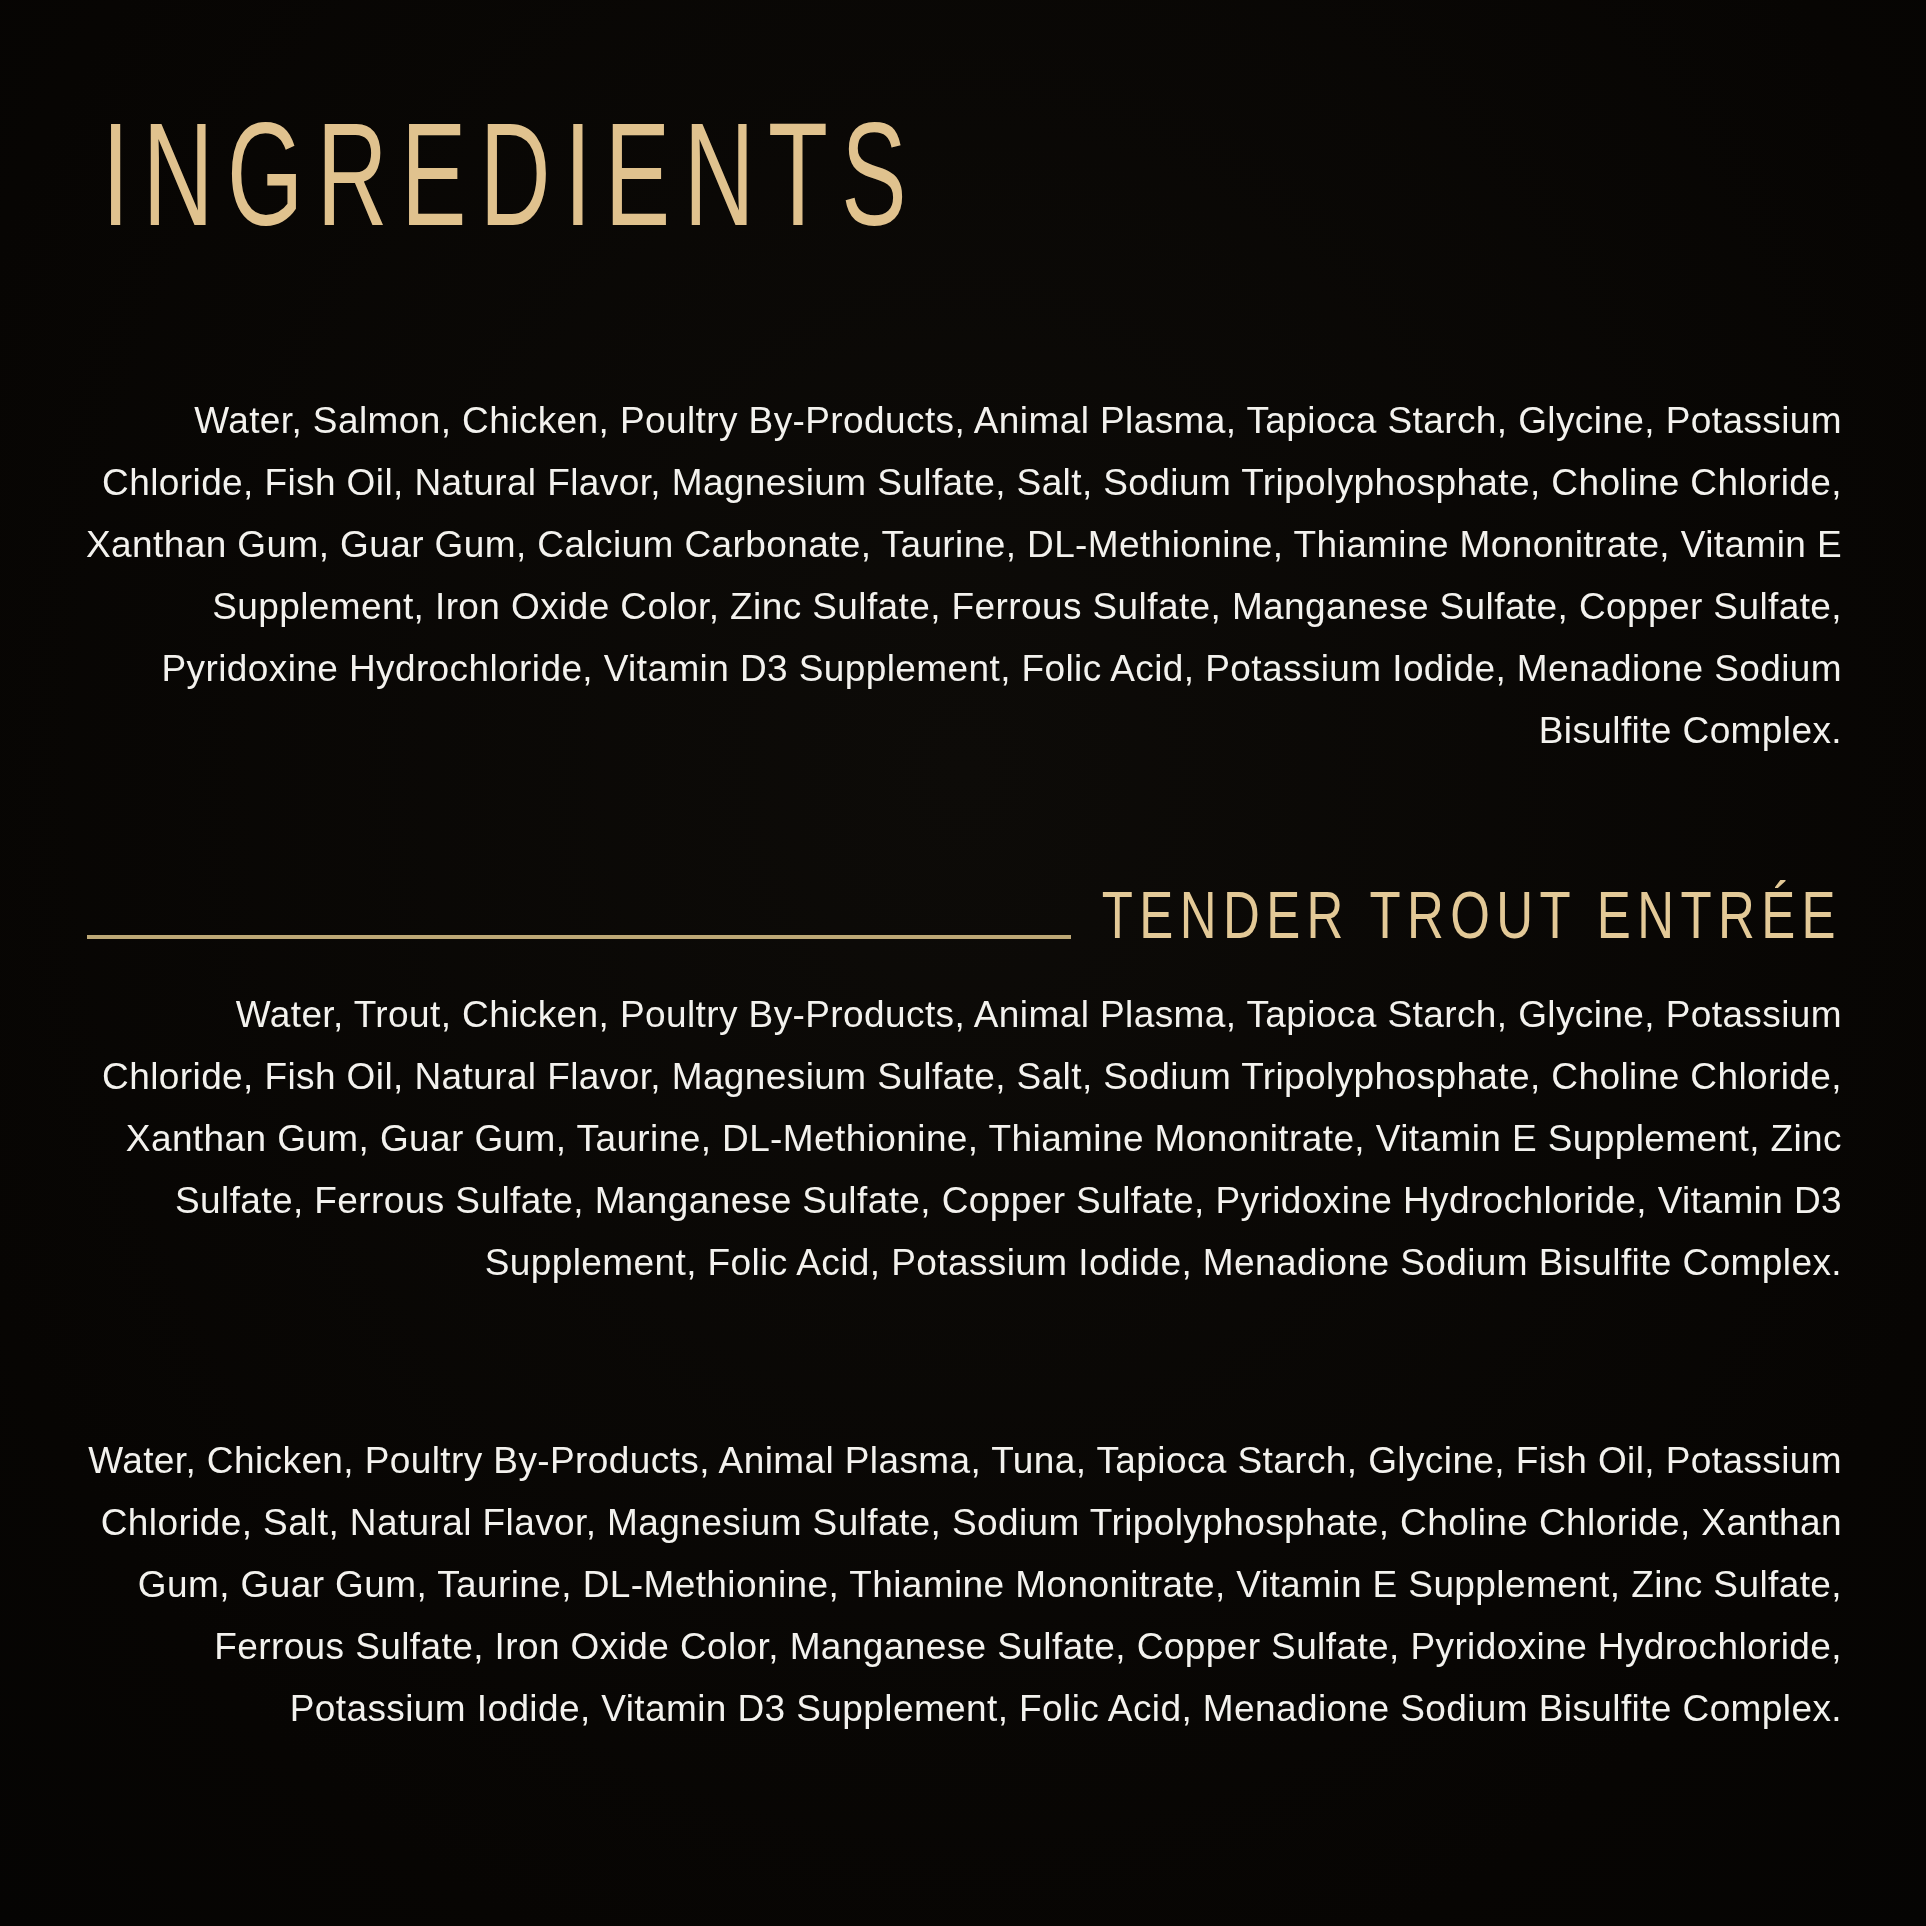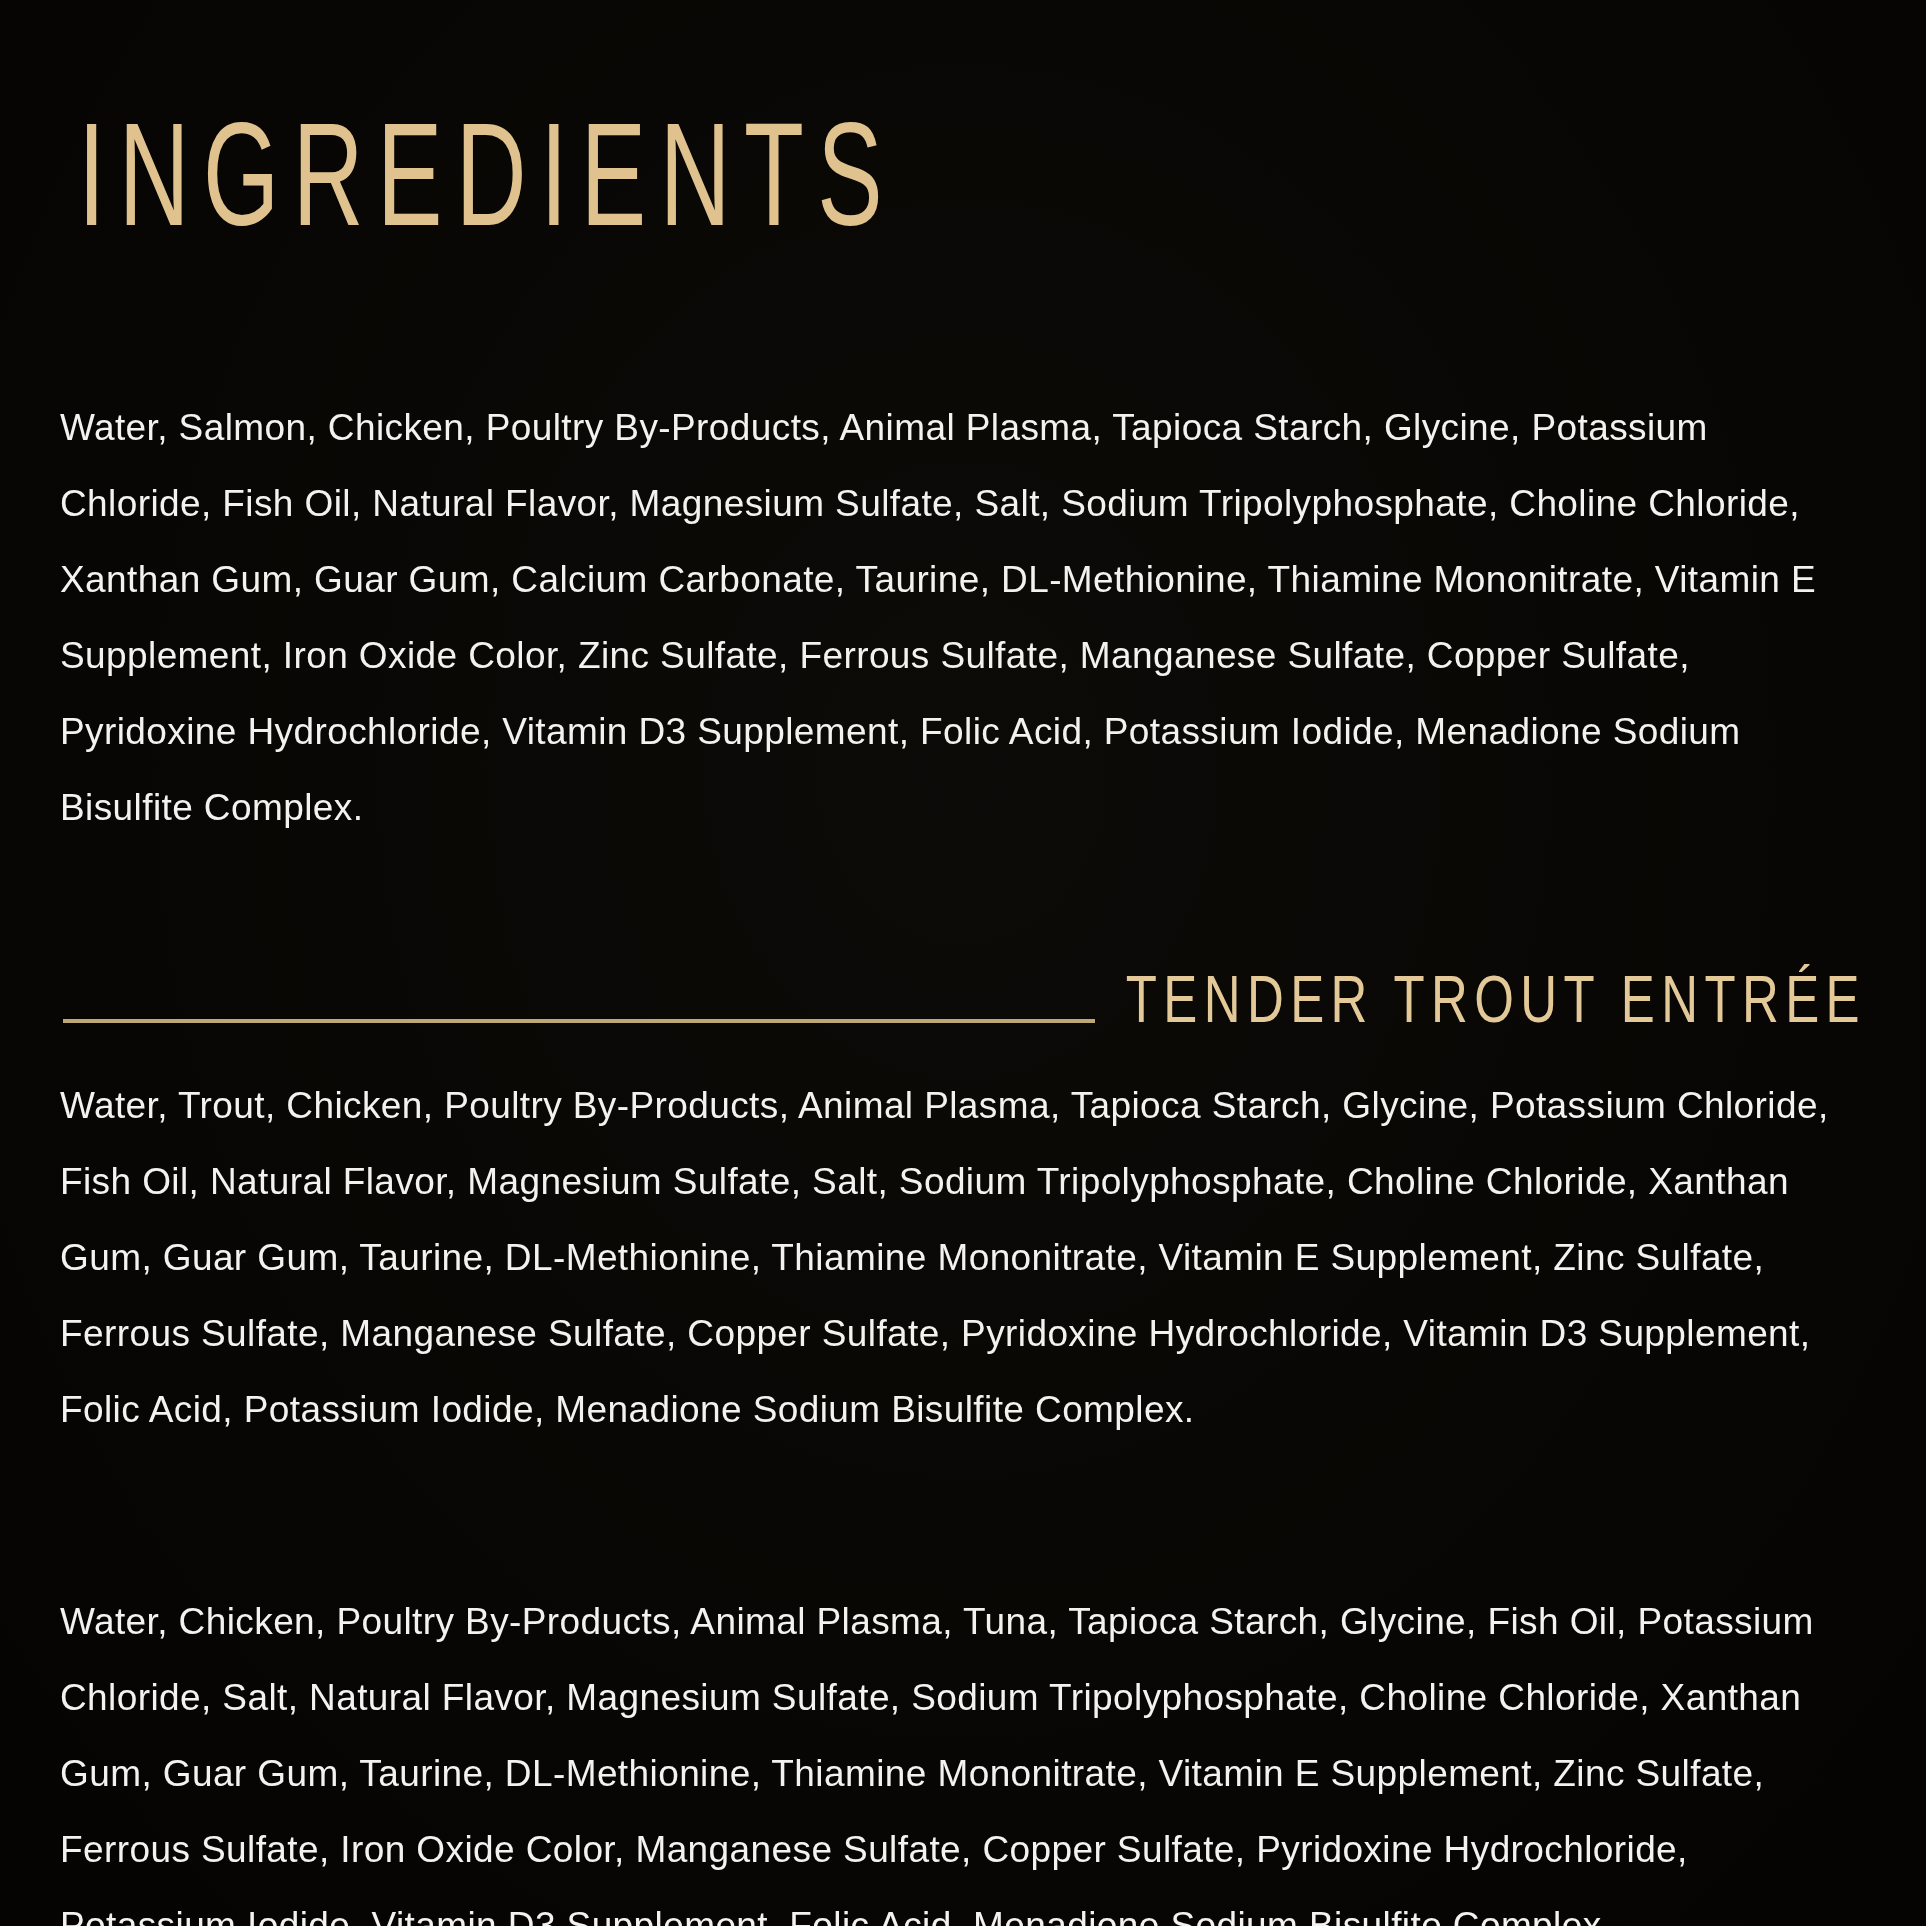--- a/index.html
+++ b/index.html
@@ -8,21 +8,21 @@
     background: #050403;
   }
   .label-panel {
     position: relative;
     width: 1926px;
     height: 1926px;
     background: radial-gradient(ellipse at 50% 40%, #0d0b08 0%, #070503 78%, #050403 100%);
     font-family: "Liberation Sans", sans-serif;
     overflow: hidden;
     box-sizing: border-box;
-    padding: 0 60px;
+    padding: 0 84px;
   }
   .title-wrap {
     height: 154px;
     margin-top: 100px;
     margin-left: 18px;
   }
   .page-title {
     display: inline-block;
     font-size: 98px;
     line-height: 98px;
@@ -53,24 +53,24 @@
     font-weight: 400;
     letter-spacing: 6.4px;
     color: #e3c997;
     transform: scaleY(1.32);
     transform-origin: right bottom;
     white-space: nowrap;
   }
   .ingredients-text {
     margin-top: 35px;
     font-size: 37px;
-    line-height: 76px;
+    line-height: 62px;
     letter-spacing: 0.4px;
     color: #f3f2ee;
-    text-align: left;
+    text-align: right;
   }
 </style>
 </head>
 <body>
 
 <div class="label-panel">
 
   <div class="title-wrap">
     <span class="page-title">INGREDIENTS</span>
   </div>

